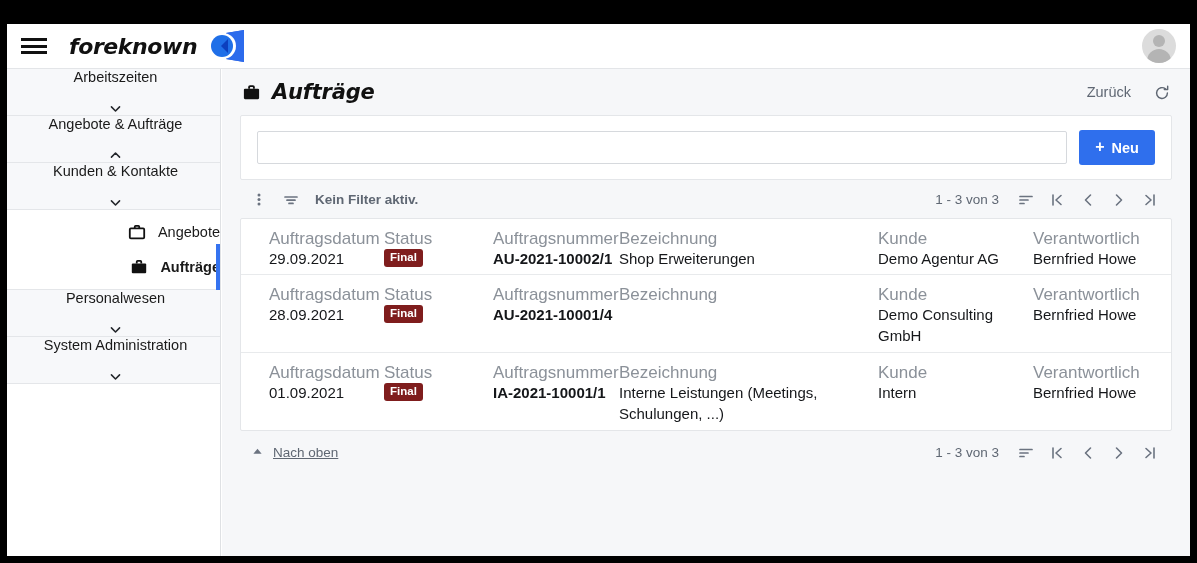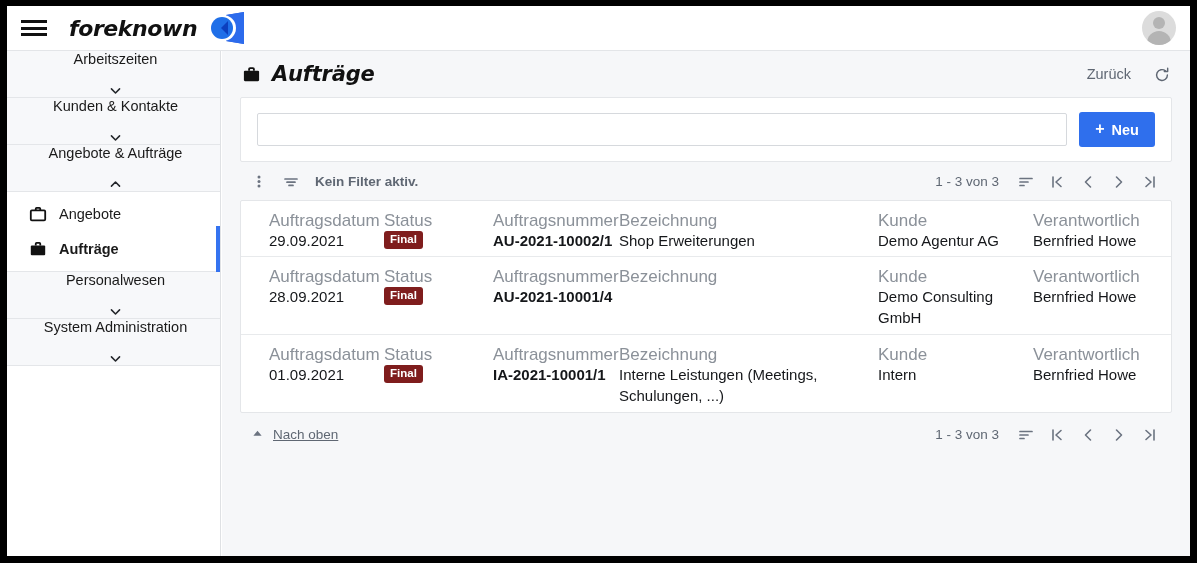--- a/index.html
+++ b/index.html
@@ -15,21 +15,21 @@
     -webkit-font-smoothing: antialiased;
   }
 
   
   .frame {
     position: absolute;
     left: 0; top: 0;
     width: 1197px; height: 563px;
     background: #000;
     box-sizing: border-box;
-    padding: 6px 7px 7px 7px;
+    padding: 24px 7px 7px 7px;
   }
   .app {
     position: relative;
     width: 100%;
     height: 100%;
     background: #ffffff;
     overflow: hidden;
   }
 
   
@@ -150,20 +150,21 @@
   .nav-item {
     position: relative;
     height: 35px;
     display: flex;
     align-items: center;
     gap: 12px;
     padding-left: 22px;
     cursor: pointer;
     font-size: 14.5px;
     color: #1a1a1a;
+    justify-content: flex-end;
   }
   .nav-item.active {
     font-weight: bold;
   }
   .nav-item .active-bar {
     position: absolute;
     right: 0;
     top: -5px;
     bottom: -6px;
     width: 4px;
@@ -389,33 +390,33 @@
     <div class="nav-group">
       <span>Arbeitszeiten</span>
       <span class="chev">
         <svg viewBox="0 0 16 16" width="13" height="13">
               <path d="M3 6 L8 11 L13 6" fill="none" stroke="#23262b" stroke-width="1.9" stroke-linecap="round" stroke-linejoin="round"></path>
             </svg>
       </span>
     </div>
 
     <div class="nav-group">
+      <span>Angebote &amp; Aufträge</span>
+      <span class="chev">
+        <svg viewBox="0 0 16 16" width="13" height="13">
+              <path d="M3 10 L8 5 L13 10" fill="none" stroke="#23262b" stroke-width="1.9" stroke-linecap="round" stroke-linejoin="round"></path>
+            </svg>
+      </span>
+    </div>
+
+    <div class="nav-group">
       <span>Kunden &amp; Kontakte</span>
       <span class="chev">
         <svg viewBox="0 0 16 16" width="13" height="13">
               <path d="M3 6 L8 11 L13 6" fill="none" stroke="#23262b" stroke-width="1.9" stroke-linecap="round" stroke-linejoin="round"></path>
-            </svg>
-      </span>
-    </div>
-
-    <div class="nav-group">
-      <span>Angebote &amp; Aufträge</span>
-      <span class="chev">
-        <svg viewBox="0 0 16 16" width="13" height="13">
-              <path d="M3 10 L8 5 L13 10" fill="none" stroke="#23262b" stroke-width="1.9" stroke-linecap="round" stroke-linejoin="round"></path>
             </svg>
       </span>
     </div>
 
     <div class="nav-sub">
       <div class="nav-item">
         <span class="nav-ico">
           <svg viewBox="0 0 20 20" width="18" height="18">
             <rect x="2" y="6" width="16" height="11" rx="1.2" fill="none" stroke="#111" stroke-width="2"></rect>
             <path d="M7.5 6 V4.3 A1 1 0 0 1 8.5 3.3 H11.5 A1 1 0 0 1 12.5 4.3 V6" fill="none" stroke="#111" stroke-width="2"></path>

